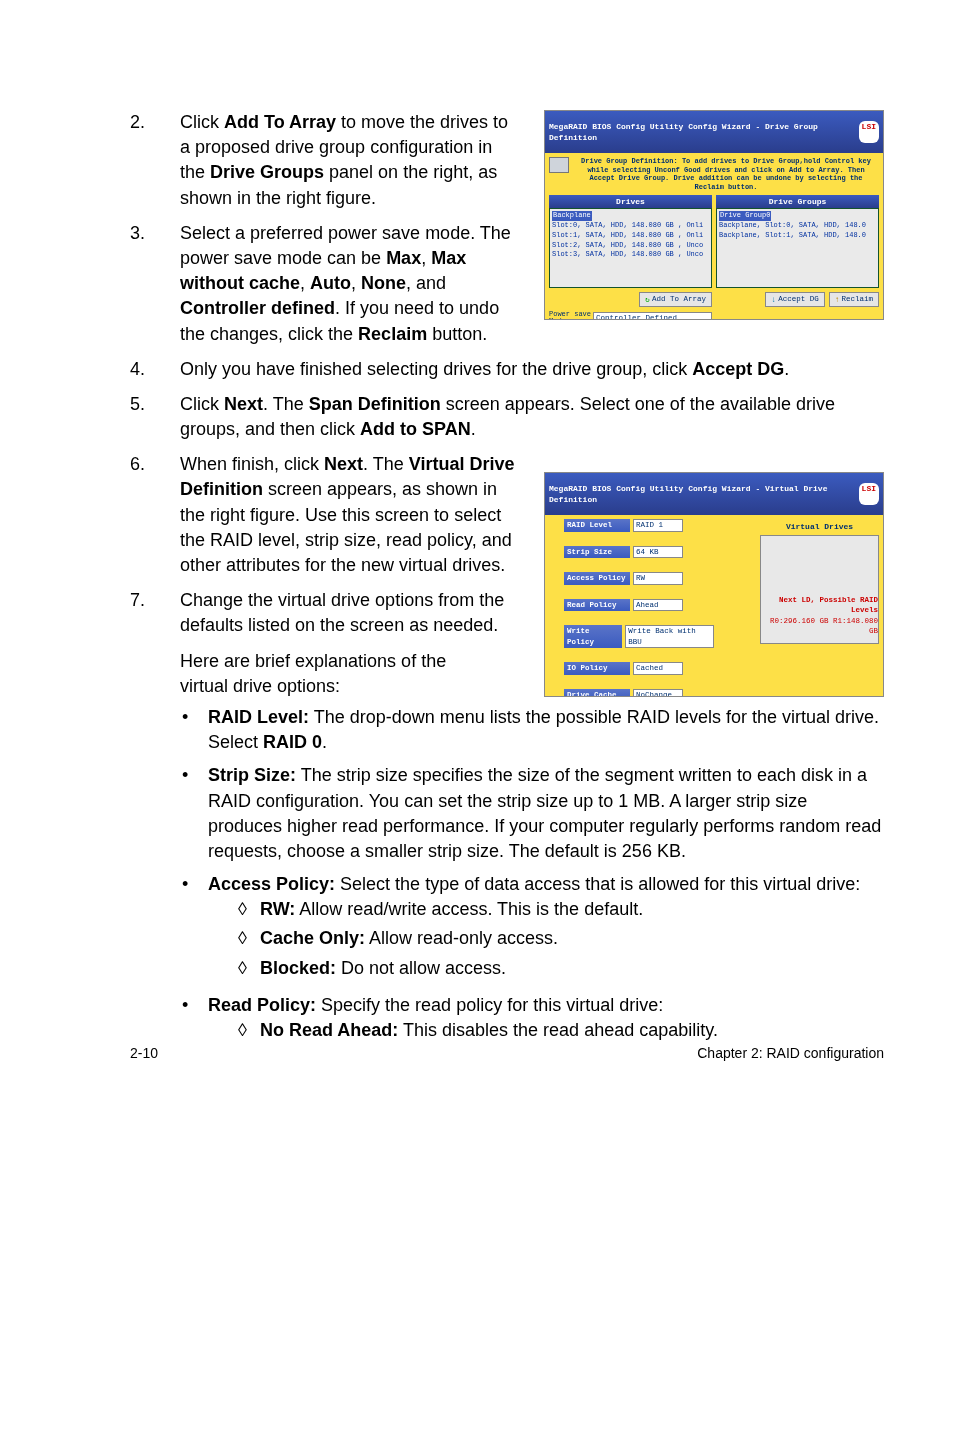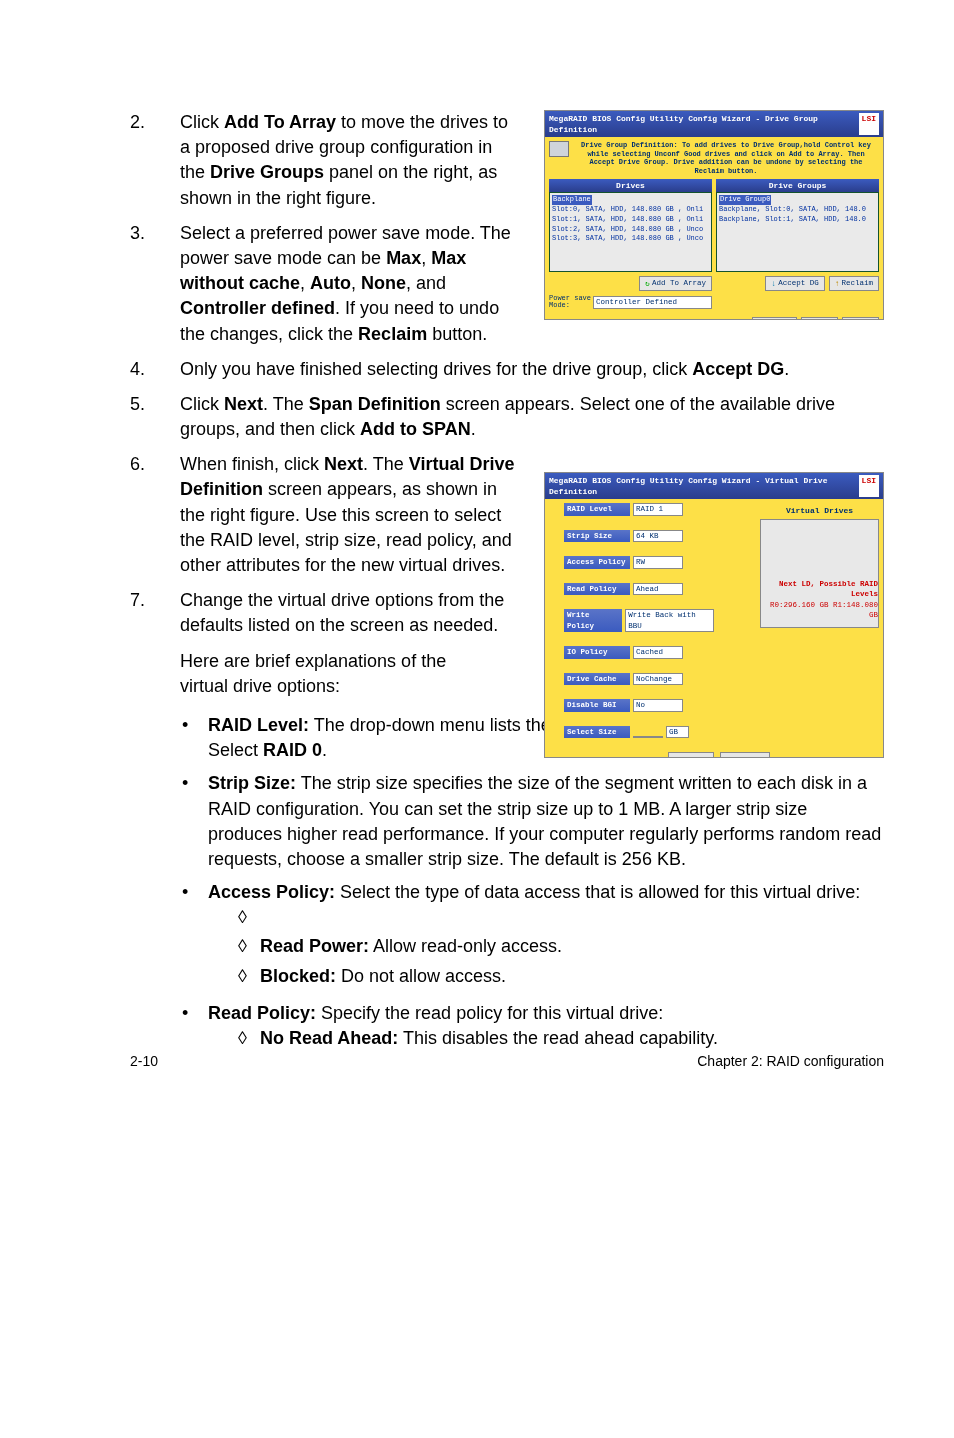--- a/index.html
+++ b/index.html
@@ -20,44 +20,44 @@
   .row { display: flex; }
   .numcol { width: 50px; flex-shrink: 0; }
   .textcol { flex: 1; }
   .item { margin-bottom: 10px; }
   .indent1 { padding-left: 50px; }
   .bullet-row { display: flex; margin-bottom: 8px; }
   .bullet { width: 28px; flex-shrink: 0; text-align: left; padding-left: 2px; }
   .bulletcol { flex: 1; }
   .diamond-row { display: flex; margin-bottom: 4px; padding-left: 30px; }
   .diamond { width: 22px; flex-shrink: 0; text-align: left; }
-  .para { margin-bottom: 14px; }
+  .para { margin-bottom: 6px; }
   .bold { font-weight: bold; }
 
   
   .shot {
     position: absolute;
     border: 1px solid #888;
     background: #f0f0f0;
     font-size: 8px;
     font-family: "Courier New", monospace;
     color: #000;
     overflow: hidden;
   }
   .shot1 { right: 70px; top: 110px; width: 340px; height: 210px; }
-  .shot2 { right: 70px; top: 472px; width: 340px; height: 286px; }
+  .shot2 { right: 70px; top: 472px; width: 340px; height: 225px; }
   .shot-title {
     background: linear-gradient(#3b5bbf, #2a3d8c);
     color: #fff;
-    padding: 2px 4px;
+    padding: 10px 4px;
     font-weight: bold;
     display: flex;
     justify-content: flex-start;
   }
-  .shot-title .lsi { background: #fff; color: #c00; padding: 0 3px; border-radius: 0; font-weight: bold; }
+  .shot-title .lsi { background: #fff; color: #c00; padding: 0 3px; border-radius: 6px; font-weight: bold; }
   .shot-body { padding: 4px; background: #fde047; height: calc(100% - 14px); position: relative; }
   .shot-help {
     display: flex;
     align-items: flex-start;
     gap: 4px;
     margin-bottom: 4px;
     color: #003070;
     font-family: "Courier New", monospace;
     font-weight: bold;
   }
@@ -374,24 +374,25 @@
         <span class="bold">Strip Size:</span><span> The strip size specifies the size of the segment written to each disk in a RAID configuration. You can set the strip size up to 1 MB. A larger strip size produces higher read performance. If your computer regularly performs random read requests, choose a smaller strip size. The default is 256 KB.</span>
       </div>
     </div>
 
     <div class="bullet-row">
       <div class="bullet">•</div>
       <div class="bulletcol">
         <span class="bold">Access Policy:</span><span> Select the type of data access that is allowed for this virtual drive:</span>
         <div class="diamond-row">
           <div class="diamond">◊</div>
+          <div><span class="bold">RW:</span><span> Allow read/write access. This is the default.</span></div>
         </div>
         <div class="diamond-row">
           <div class="diamond">◊</div>
-          <div><span class="bold">Read Power:</span><span> Allow read-only access.</span></div>
+          <div><span class="bold">Cache Only:</span><span> Allow read-only access.</span></div>
         </div>
         <div class="diamond-row">
           <div class="diamond">◊</div>
           <div><span class="bold">Blocked:</span><span> Do not allow access.</span></div>
         </div>
       </div>
     </div>
 
     <div class="bullet-row">
       <div class="bullet">•</div>

